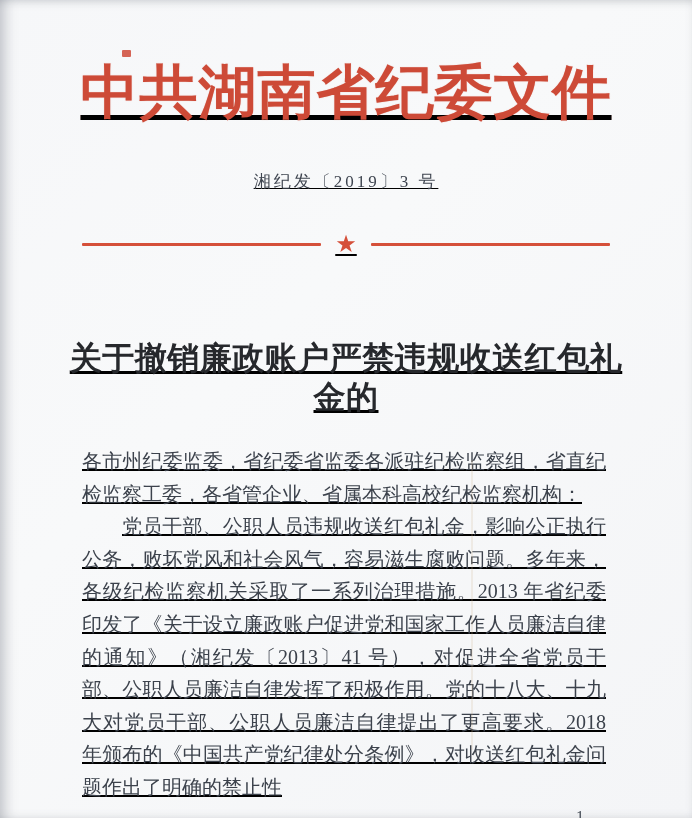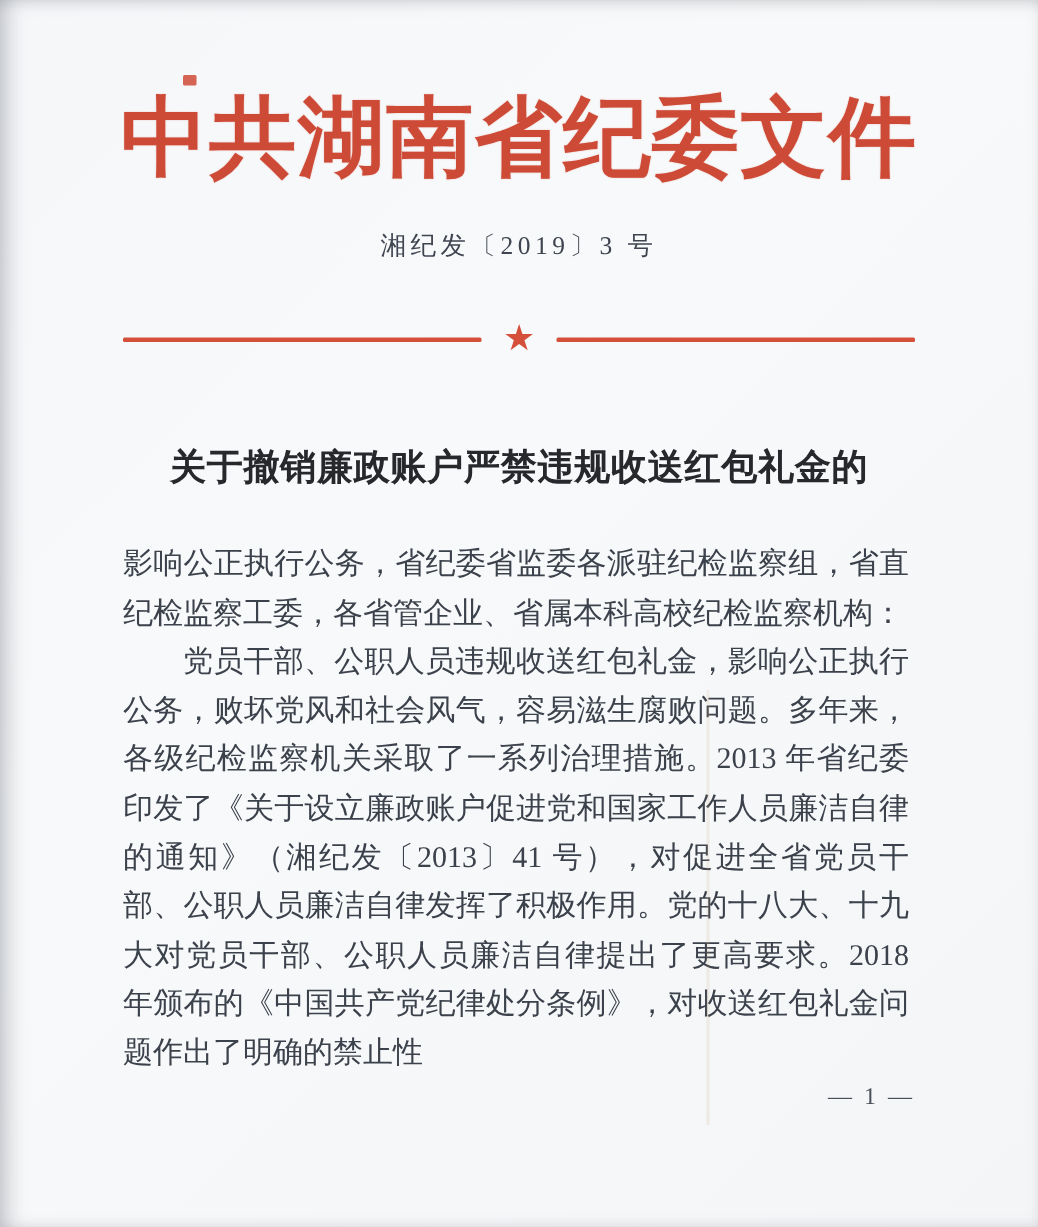--- a/index.html
+++ b/index.html
@@ -9,20 +9,21 @@
   .scan-page {
     position: relative;
     width: 692px;
     height: 818px;
     margin: 0;
     background: linear-gradient(135deg, #f6f7f9 0%, #f8f9fa 40%, #f4f5f7 100%);
     box-shadow: inset 14px 0 14px -10px rgba(120,125,135,0.45),
                 inset 0 8px 10px -7px rgba(120,125,135,0.35),
                 inset -4px -6px 10px -7px rgba(120,125,135,0.25);
     overflow: hidden;
+    text-decoration: underline;
   }
 
   
   .crease {
     position: absolute;
     left: 471px; top: 460px;
     width: 2px; height: 290px;
     background: rgba(205,175,140,0.18);
   }
 
@@ -42,21 +43,21 @@
     font-family: "Liberation Sans", sans-serif;
     font-weight: 700;
     font-size: 58px;
     line-height: 80px;
     letter-spacing: 1px;
     color: #cd4a37;
     text-shadow: 0 0 1px rgba(205,74,55,0.4);
   }
 
   .doc-number {
-    margin-top: 20px;
+    margin-top: 38px;
     text-align: center;
     font-size: 17px;
     letter-spacing: 3px;
     color: #3f4550;
   }
 
   .divider {
     display: flex;
     align-items: center;
     margin: 40px 82px 0;
@@ -69,24 +70,24 @@
     border-radius: 1px;
   }
   .divider .star {
     color: #d5503a;
     font-size: 24px;
     line-height: 22px;
     margin: 0 14px;
   }
 
   .doc-title {
-    margin: 56px 60px 0;
+    margin: 84px 60px 0;
     text-align: center;
     font-weight: 700;
-    font-size: 24px;
+    font-size: 32px;
     line-height: 39px;
     color: #26282c;
     letter-spacing: 0.5px;
   }
 
   .doc-body {
     margin: 28px 82px 0;
     width: 524px;
     font-size: 20px;
     line-height: 32.6px;
@@ -119,19 +120,19 @@
     <span class="rule"></span>
     <span class="star">★</span>
     <span class="rule"></span>
   </div>
 
   <div class="doc-title">
     <div>关于撤销廉政账户严禁违规收送红包礼金的</div>
   </div>
 
   <div class="doc-body">
-    <p>影响公正执行公务，省纪委省监委各派驻纪检监察组，省直纪检监察工委，各省管企业、省属本科高校纪检监察机构：</p>
+    <p>各市州纪委监委，省纪委省监委各派驻纪检监察组，省直纪检监察工委，各省管企业、省属本科高校纪检监察机构：</p>
     <p class="indent">党员干部、公职人员违规收送红包礼金，影响公正执行公务，败坏党风和社会风气，容易滋生腐败问题。多年来，各级纪检监察机关采取了一系列治理措施。2013 年省纪委印发了《关于设立廉政账户促进党和国家工作人员廉洁自律的通知》（湘纪发〔2013〕41 号），对促进全省党员干部、公职人员廉洁自律发挥了积极作用。党的十八大、十九大对党员干部、公职人员廉洁自律提出了更高要求。2018 年颁布的《中国共产党纪律处分条例》，对收送红包礼金问题作出了明确的禁止性</p>
   </div>
 
   <div class="page-footer">— 1 —</div>
 
 </div>
 
 </body></html>

